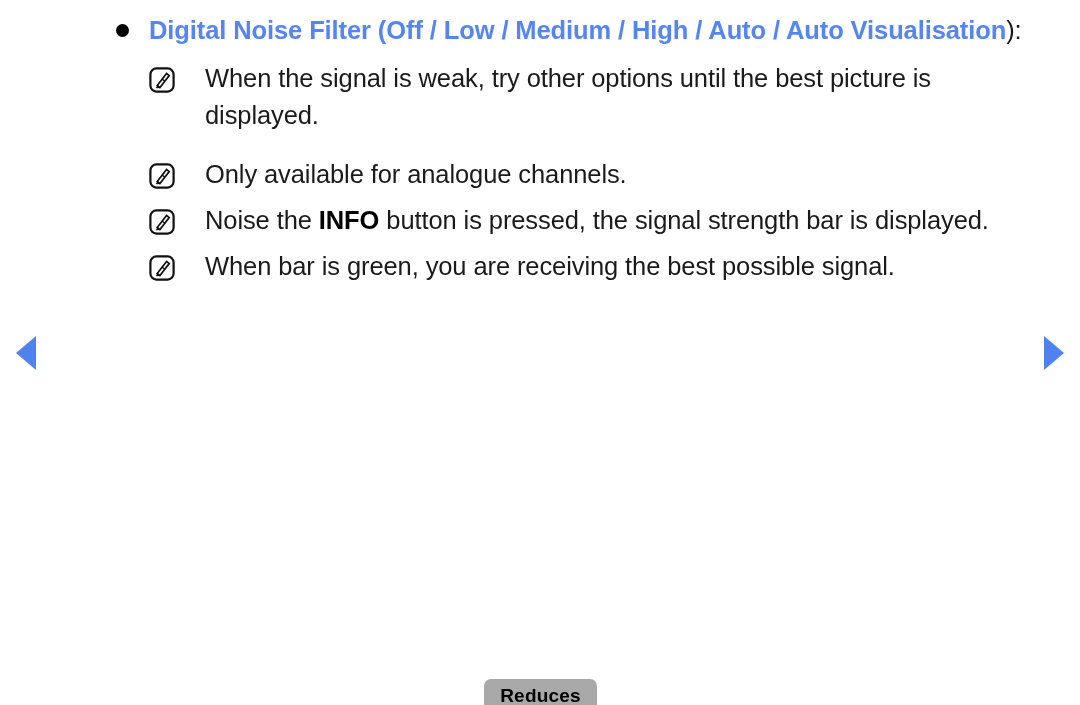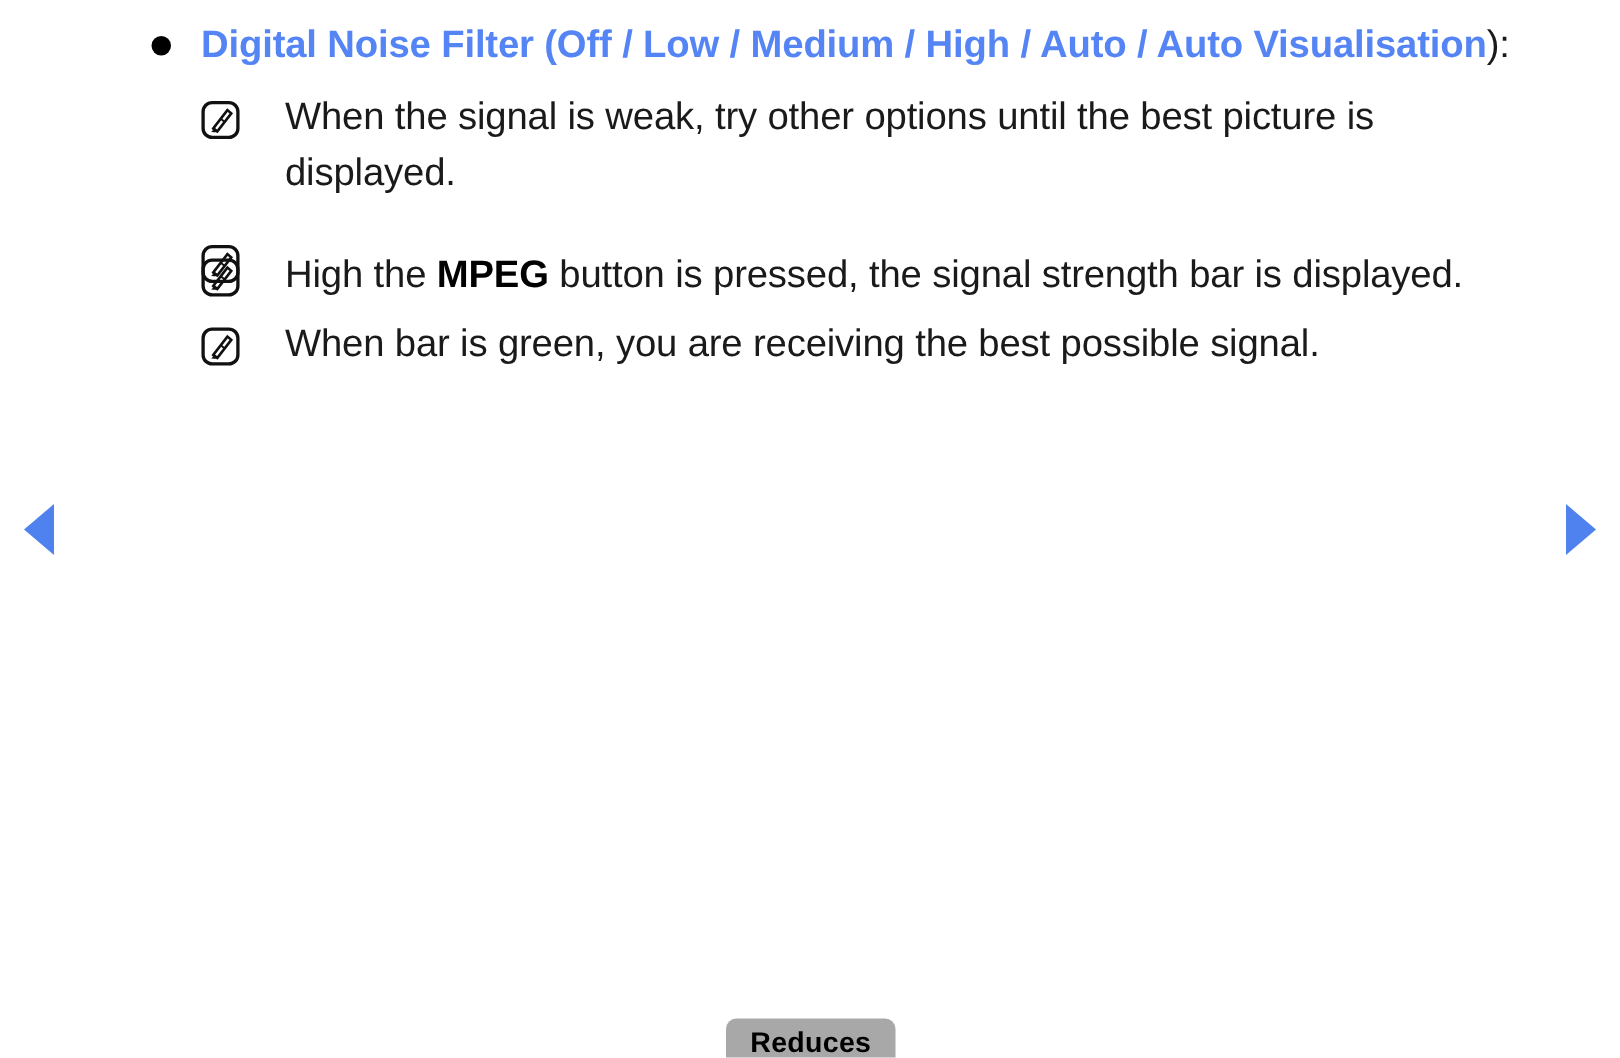--- a/index.html
+++ b/index.html
@@ -38,21 +38,21 @@
     right: 16px;
     top: 336px;
     border-top: 17px solid transparent;
     border-bottom: 17px solid transparent;
     border-left: 20px solid #4f82ef;
   }
 
   
   .content {
     position: absolute;
-    left: 96px;
+    left: 111px;
     top: 12px;
     width: 935px;
   }
 
   .bullet-block {
     position: relative;
     padding-left: 38px;
   }
   .bullet-dot {
     position: absolute;
@@ -162,35 +162,36 @@
     <div class="note-row">
       <span class="note-icon">
         <svg viewBox="0 0 26 26" width="26" height="26" xmlns="http://www.w3.org/2000/svg">
           <rect x="1.4" y="1.4" width="23.2" height="23.2" rx="6" ry="6" fill="none" stroke="#111" stroke-width="2.2"></rect>
           <path d="M8.2 18.6 L17.6 6.4 L20.2 8.6 L10.9 20.6 Z" fill="none" stroke="#111" stroke-width="1.7"></path>
           <path d="M8.2 18.6 L10.9 20.6" stroke="#111" stroke-width="1.7" fill="none"></path>
           <path d="M13.0 12.0 L15.6 14.1" stroke="#111" stroke-width="1.3" fill="none"></path>
           <path d="M6.6 20.9 C7.8 20.2 8.2 19.4 8.2 18.6 L10.9 20.6 C9.9 21.2 8.0 21.4 6.6 20.9 Z" fill="#111"></path>
         </svg>
       </span>
+      <span class="note-text">Only available for analogue channels.</span>
     </div>
 
     <div class="gap-sm"></div>
 
     <div class="note-row">
       <span class="note-icon">
         <svg viewBox="0 0 26 26" width="26" height="26" xmlns="http://www.w3.org/2000/svg">
           <rect x="1.4" y="1.4" width="23.2" height="23.2" rx="6" ry="6" fill="none" stroke="#111" stroke-width="2.2"></rect>
           <path d="M8.2 18.6 L17.6 6.4 L20.2 8.6 L10.9 20.6 Z" fill="none" stroke="#111" stroke-width="1.7"></path>
           <path d="M8.2 18.6 L10.9 20.6" stroke="#111" stroke-width="1.7" fill="none"></path>
           <path d="M13.0 12.0 L15.6 14.1" stroke="#111" stroke-width="1.3" fill="none"></path>
           <path d="M6.6 20.9 C7.8 20.2 8.2 19.4 8.2 18.6 L10.9 20.6 C9.9 21.2 8.0 21.4 6.6 20.9 Z" fill="#111"></path>
         </svg>
       </span>
-      <span class="note-text"><span>High the </span><span class="black-bold">MPEG</span><span> button is pressed, the signal strength bar is displayed.</span></span>
+      <span class="note-text"><span>Noise the </span><span class="black-bold">INFO</span><span> button is pressed, the signal strength bar is displayed.</span></span>
     </div>
 
     <div class="gap-sm"></div>
 
     <div class="note-row">
       <span class="note-icon">
         <svg viewBox="0 0 26 26" width="26" height="26" xmlns="http://www.w3.org/2000/svg">
           <rect x="1.4" y="1.4" width="23.2" height="23.2" rx="6" ry="6" fill="none" stroke="#111" stroke-width="2.2"></rect>
           <path d="M8.2 18.6 L17.6 6.4 L20.2 8.6 L10.9 20.6 Z" fill="none" stroke="#111" stroke-width="1.7"></path>
           <path d="M8.2 18.6 L10.9 20.6" stroke="#111" stroke-width="1.7" fill="none"></path>

